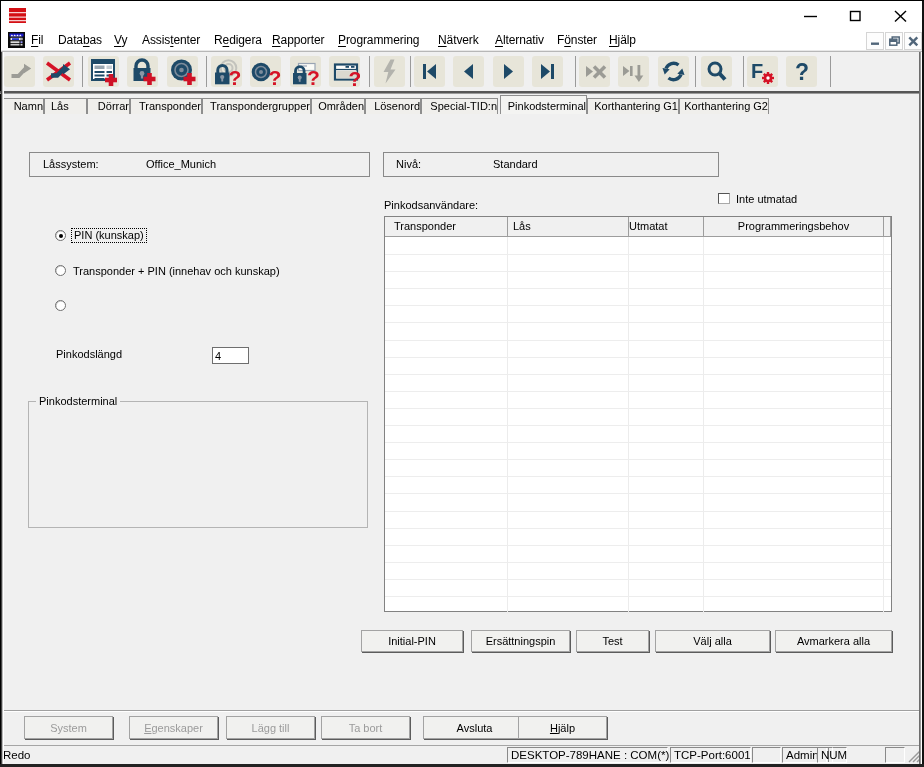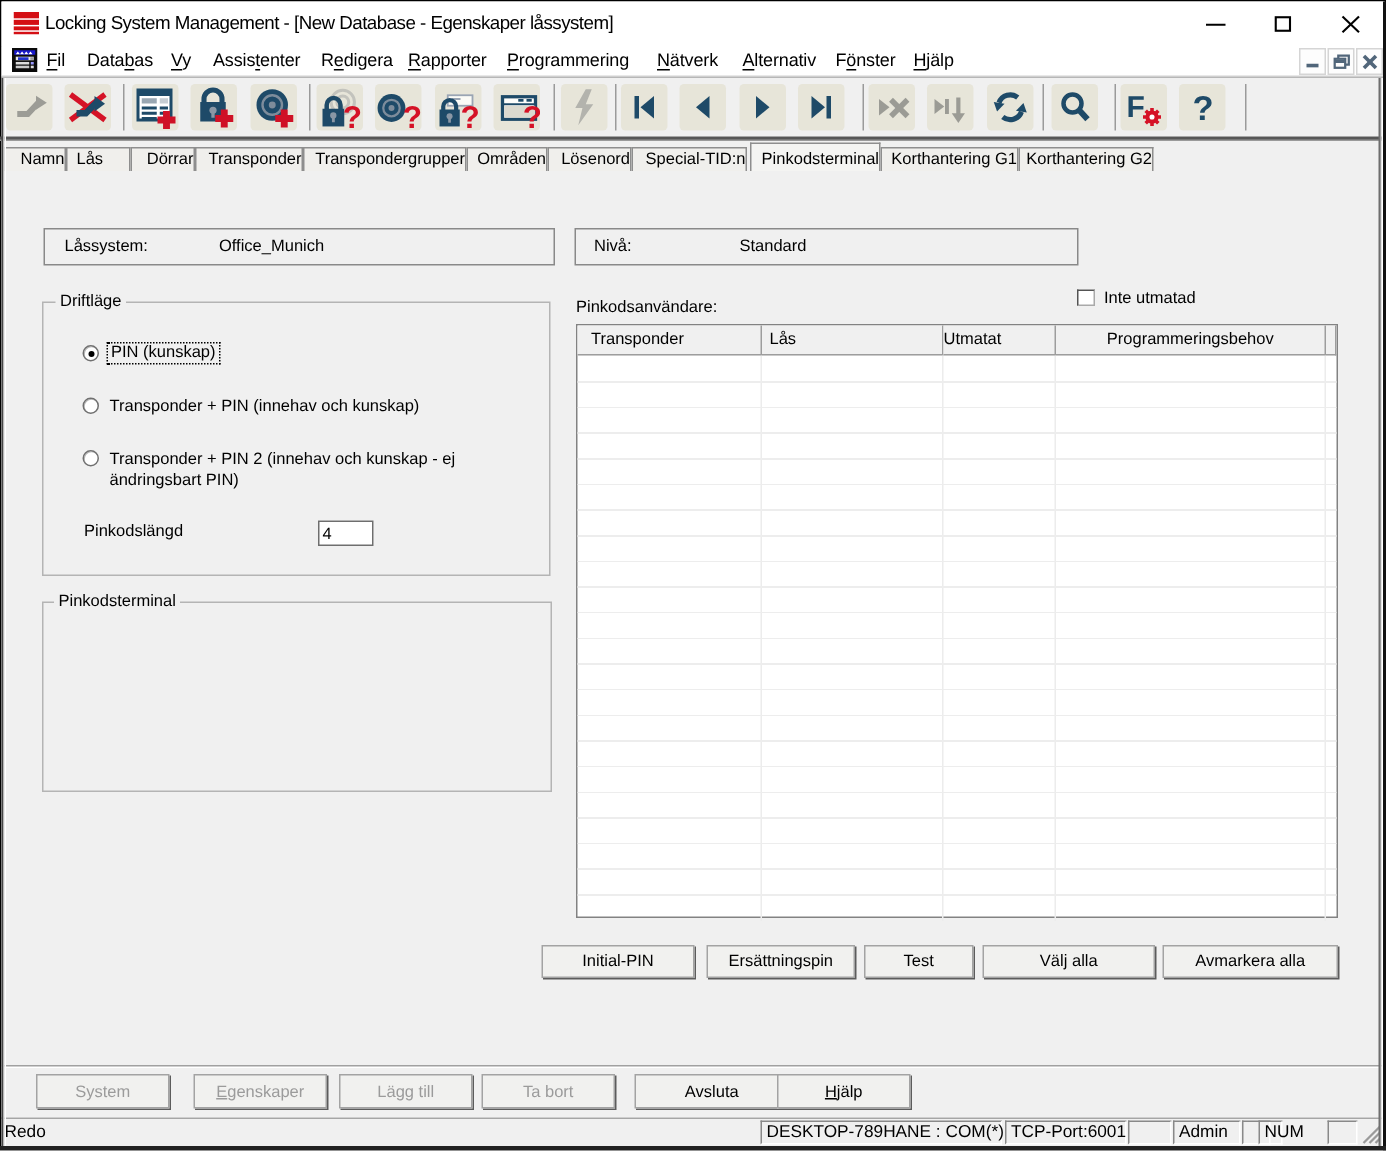--- a/index.html
+++ b/index.html
@@ -48,21 +48,20 @@
 <body>
 <div id="frame"></div>
 
 <div id="titlebar">
   <svg class="abs" style="left:8px;top:7px" width="18" height="15" viewBox="0 0 18 15">
     <rect x="0" y="0" width="17" height="4.2" fill="#d40f14"></rect>
     <rect x="0" y="5.2" width="17" height="3.4" fill="#d40f14"></rect>
     <rect x="0" y="9.6" width="17" height="2.6" fill="#d40f14"></rect>
     <rect x="0" y="13.2" width="17" height="1.8" fill="#d40f14"></rect>
   </svg>
-  <div id="title-text">Locking System Management - [New Database - Egenskaper låssystem]</div>
   <svg class="abs" style="left:802px;top:5px" width="110" height="20" viewBox="0 0 110 20">
     <line x1="1" y1="10.5" x2="14" y2="10.5" stroke="#000" stroke-width="1.4"></line>
     <rect x="47.5" y="5.5" width="9.5" height="9" fill="none" stroke="#000" stroke-width="1.4"></rect>
     <line x1="92" y1="5" x2="103" y2="15.5" stroke="#000" stroke-width="1.4"></line>
     <line x1="103" y1="5" x2="92" y2="15.5" stroke="#000" stroke-width="1.4"></line>
   </svg>
 </div>
 
 <div id="menubar">
   <svg class="abs" style="left:7px;top:1px" width="17" height="16" viewBox="0 0 17 16">
@@ -331,31 +330,27 @@
 </div>
 
 <div id="content">
   <div class="sunkbox" style="left:28px;top:38px;width:341px;height:25px"></div>
   <div class="lbl" style="left:42px;top:44px">Låssystem:</div>
   <div class="lbl" style="left:145px;top:44px">Office_Munich</div>
   <div class="sunkbox" style="left:382px;top:38px;width:336px;height:25px"></div>
   <div class="lbl" style="left:395px;top:44px">Nivå:</div>
   <div class="lbl" style="left:492px;top:44px">Standard</div>
 
-  <div class="grpbox" style="left:27px;top:87px;width:339px;height:183px">
-    <div class="grplbl" style="left:8px">Driftläge</div>
-  </div>
   <div class="radio" style="left:54px;top:116px">
       <div class="dot"></div>
     </div>
   <div class="lbl" style="left:70px;top:114px;border:1px dotted #000;padding:0 2px 1px 2px">PIN (kunskap)</div>
   <div class="radio" style="left:54px;top:151px"></div>
   <div class="lbl" style="left:72px;top:151px">Transponder + PIN (innehav och kunskap)</div>
   <div class="radio" style="left:54px;top:186px"></div>
-  <div class="lbl" style="left:72px;top:186px;white-space:normal;width:235px;line-height:13.5px">Transponder + PIN 2 (innehav och kunskap - ej ändringsbart PIN)</div>
   <div class="lbl" style="left:55px;top:234px">Pinkodslängd</div>
   <div class="abs" style="left:211px;top:233px;width:37px;height:17px;background:#fff;border:1px solid #6e6e6e;font-size:11px;padding:2px 0 0 2px">4</div>
 
   <div class="grpbox" style="left:27px;top:287px;width:340px;height:127px">
     <div class="grplbl" style="left:7px">Pinkodsterminal</div>
   </div>
 
   <div class="lbl" style="left:383px;top:85px">Pinkodsanvändare:</div>
   <div class="abs" style="left:717px;top:79px;width:12px;height:11px;background:#fff;border:1px solid;border-color:#545454 #a9a9a9 #a9a9a9 #545454"></div>
   <div class="lbl" style="left:735px;top:79px">Inte utmatad</div>
@@ -390,21 +385,21 @@
   <div class="btn" style="left:517px;top:4px;width:89px;height:23px;line-height:22px"><u>H</u>jälp</div>
 </div>
 <div id="statusline"></div>
 <div id="statusbar">
   <div class="abs" style="left:2px;top:3px;font-size:11.5px">Redo</div>
   <div class="spanel" style="left:506px;width:161px">DESKTOP-789HANE : COM(*)</div>
   <div class="spanel" style="left:669px;width:81px">TCP-Port:6001</div>
   <div class="spanel" style="left:751px;width:29px"></div>
   <div class="spanel" style="left:781px;width:45px">Admin</div>
   <div class="spanel" style="left:827px;width:19px"></div>
-  <div class="spanel" style="left:838px;width:16px">NUM</div>
+  <div class="spanel" style="left:816px;width:16px">NUM</div>
   <div class="spanel" style="left:884px;width:20px"></div>
   <svg class="abs" style="left:906px;top:3px" width="14" height="14" viewBox="0 0 14 14">
     <g stroke="#9a9a9a" stroke-width="1.5">
       <line x1="13" y1="2" x2="2" y2="13"></line>
       <line x1="13" y1="6" x2="6" y2="13"></line>
       <line x1="13" y1="10" x2="10" y2="13"></line>
     </g>
   </svg>
 </div>
 <div class="abs" style="left:1px;top:52px;width:1px;height:712px;background:#454545"></div>

